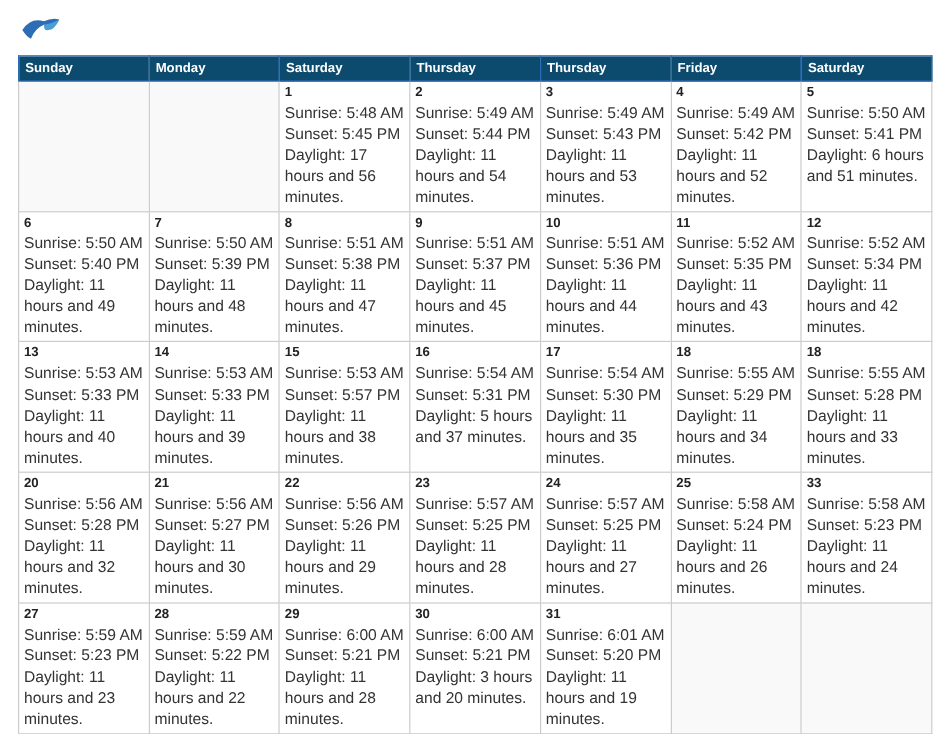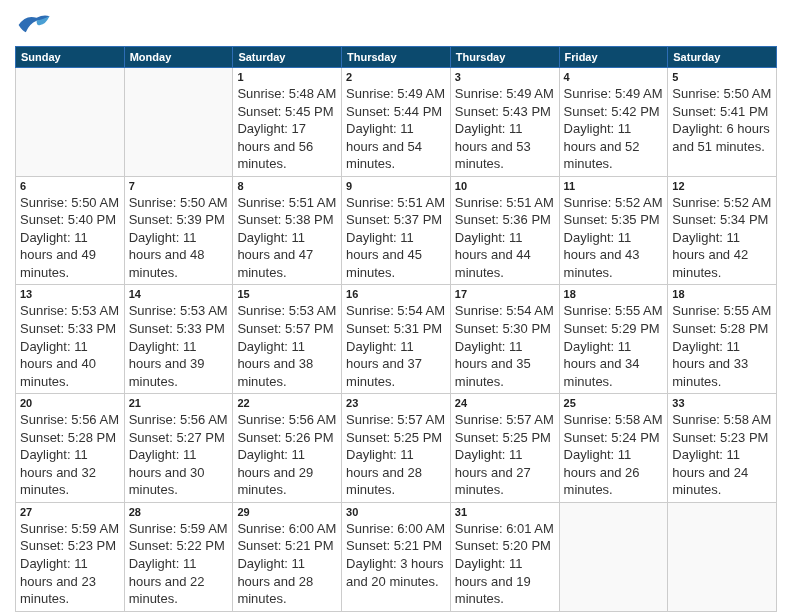--- a/index.html
+++ b/index.html
@@ -248,21 +248,21 @@
               <div>Sunrise: 5:53 AM</div>
               <div>Sunset: 5:57 PM</div>
               <div>Daylight: 11 hours and 38 minutes.</div>
             </div>
           </td>
           <td>
             <span class="day-number">16</span>
             <div class="day-info">
               <div>Sunrise: 5:54 AM</div>
               <div>Sunset: 5:31 PM</div>
-              <div>Daylight: 11 hours and 37 minutes.</div>
+              <div>Daylight: 5 hours and 37 minutes.</div>
             </div>
           </td>
           <td>
             <span class="day-number">17</span>
             <div class="day-info">
               <div>Sunrise: 5:54 AM</div>
               <div>Sunset: 5:30 PM</div>
               <div>Daylight: 11 hours and 35 minutes.</div>
             </div>
           </td>

